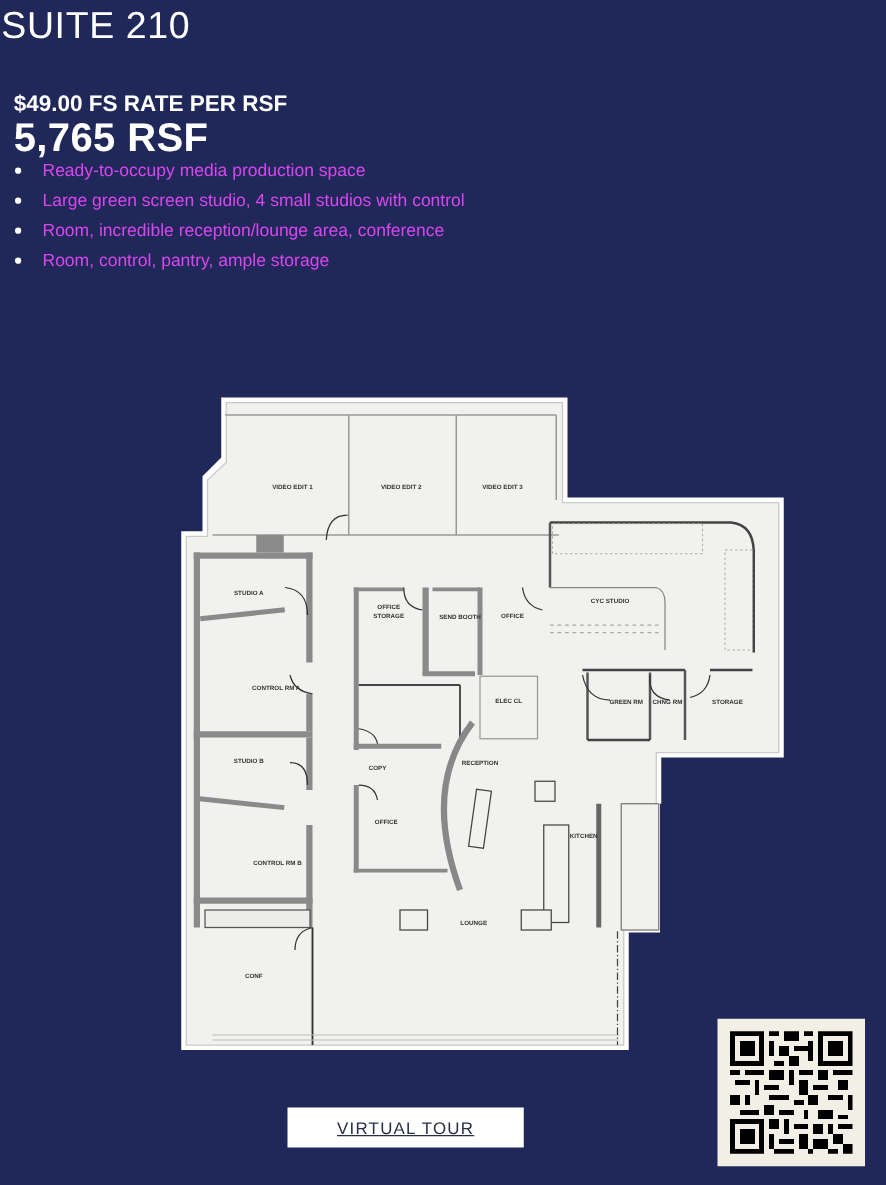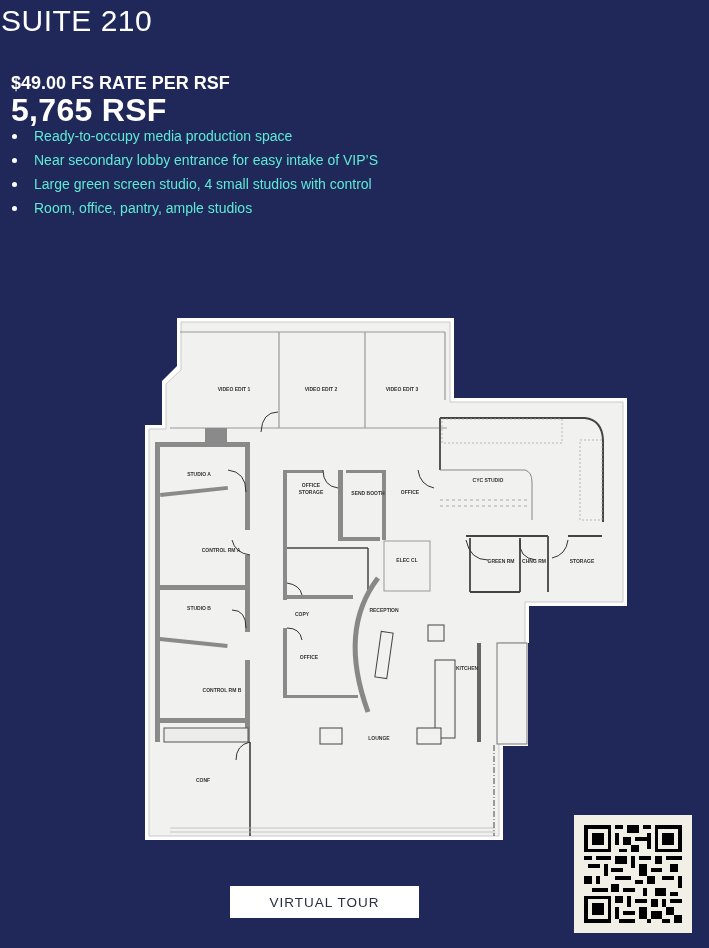--- a/index.html
+++ b/index.html
@@ -1,50 +1,50 @@
 <!DOCTYPE html>
 <html><head>
 <meta charset="utf-8">
 <style>
   html,body{margin:0;padding:0;}
   body{width:709px;height:948px;background:#20285a;position:relative;overflow:hidden;font-family:"Liberation Sans",sans-serif;color:#ffffff;}
   .suite{position:absolute;left:1px;top:4px;font-size:30px;font-weight:400;letter-spacing:0.5px;line-height:34px;}
   .rsf{position:absolute;left:11px;top:43px;font-size:32px;font-weight:700;line-height:38px;letter-spacing:0.3px;margin-top:48px;}
   .rate{position:absolute;left:11px;top:74px;font-size:18px;font-weight:700;line-height:18px;}
   ul.bullets{position:absolute;left:11px;top:124px;margin:0;padding:0;list-style:none;}
-  ul.bullets li{display:flex;align-items:center;height:24px;font-size:14px;color:#5eead4;}
+  ul.bullets li{display:flex;align-items:center;height:24px;font-size:14px;color:#d946ef;}
   ul.bullets li .dot{width:5px;height:5px;border-radius:50%;background:#fff;margin-left:1px;margin-right:17px;flex:none;}
   .plan{position:absolute;left:0;top:0;width:709px;height:948px;}
-  .btn{position:absolute;left:230px;top:886px;width:189px;height:32px;background:#ffffff;color:#2a2e45;font-size:13.5px;letter-spacing:1px;display:flex;align-items:center;justify-content:center;cursor:pointer;}
+  .btn{position:absolute;left:230px;top:886px;width:189px;height:32px;background:#ffffff;color:#2a2e45;font-size:13.5px;letter-spacing:1px;display:flex;align-items:center;justify-content:center;cursor:pointer;text-decoration:underline;}
   .qr{position:absolute;left:574px;top:815px;width:118px;height:118px;background:#f2efe7;}
   .qr svg{position:absolute;left:10px;top:10px;}
 </style>
 </head>
 <body>
 
 <div class="suite">SUITE 210</div>
 <div class="rsf">5,765 RSF</div>
 <div class="rate">$49.00 FS RATE PER RSF</div>
 
 <ul class="bullets">
   <li>
       <span class="dot"></span>
       <span>Ready-to-occupy media production space</span>
     </li>
   <li>
       <span class="dot"></span>
-      <span>Near secondary lobby entrance for easy intake of VIP’S</span>
-    </li>
-  <li>
-      <span class="dot"></span>
       <span>Large green screen studio, 4 small studios with control</span>
     </li>
   <li>
       <span class="dot"></span>
-      <span>Room, office, pantry, ample studios</span>
+      <span>Room, incredible reception/lounge area, conference</span>
+    </li>
+  <li>
+      <span class="dot"></span>
+      <span>Room, control, pantry, ample storage</span>
     </li>
 </ul>
 
 <svg class="plan" viewBox="0 0 709 948" width="709" height="948">
 
   <path fill="#ffffff" d="M177,318 L454,318 L454,398 L627,398 L627,606 L529,606 L529,643 L528,643 L528,746 L503,746 L503,840 L145,840 L145,425 L162,425 L162,381 L177,366 Z"></path>
 
   <path fill="#f1f1ef" stroke="#c9c9c7" stroke-width="1" d="M181,322 L450,322 L450,402 L623,402 L623,602 L525,602 L525,643 L499,643 L499,836 L149,836 L149,429 L166,429 L166,384 L181,370 Z"></path>
 
   <rect x="497" y="643" width="30" height="101" fill="#f1f1ef" stroke="#777" stroke-width="1"></rect>

